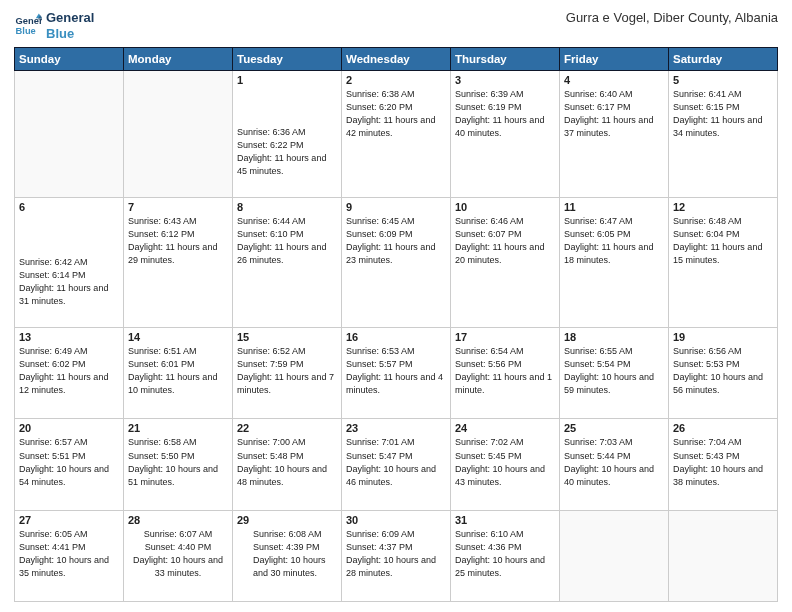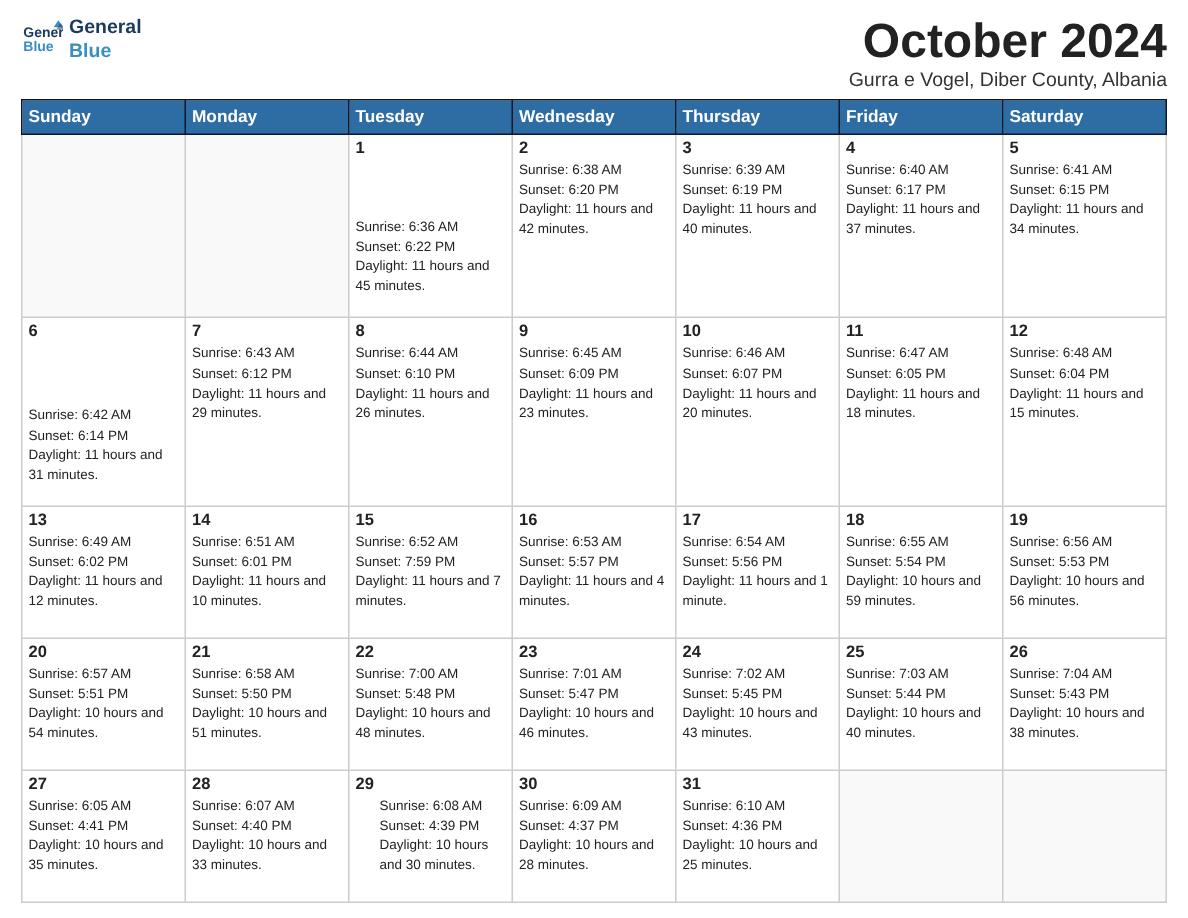--- a/index.html
+++ b/index.html
@@ -99,21 +99,20 @@
         <text x="2" y="28" font-size="12" font-weight="bold" fill="#3a8fc0">Blue</text>
         <polygon points="28,8 36,8 32,2" fill="#3a8fc0"></polygon>
         <polygon points="30,10 38,10 34,4" fill="#1a3a5c" opacity="0.5"></polygon>
       </svg>
       <div>
         <div style="font-size:13px;font-weight:bold;color:#1a3a5c;line-height:1.2;">General</div>
         <div style="font-size:13px;font-weight:bold;color:#3a8fc0;line-height:1.2;">Blue</div>
       </div>
     </div>
     <div class="title-block">
-      <div class="month-title">October 2024</div>
       <div class="location">Gurra e Vogel, Diber County, Albania</div>
     </div>
   </div>
 
   <table class="calendar">
     <thead>
       <tr>
       <th>Sunday</th>
           <th>Monday</th>
           <th>Tuesday</th>
@@ -292,21 +291,21 @@
         </tr>
         <tr>
           <td>
             <span class="day-num">27</span>
             <div class="day-info" style="white-space: pre-line;">Sunrise: 6:05 AM
 Sunset: 4:41 PM
 Daylight: 10 hours and 35 minutes.</div>
           </td>
           <td>
             <span class="day-num">28</span>
-            <div class="day-info" style="white-space: pre-line;">Sunrise: 6:07 AM
+            <div class="day-info" style="white-space: pre-line; text-align: center;">Sunrise: 6:07 AM
 Sunset: 4:40 PM
 Daylight: 10 hours and 33 minutes.</div>
           </td>
           <td>
             <span class="day-num">29</span>
             <div class="day-info" style="white-space: pre-line; margin-left: 16px;">Sunrise: 6:08 AM
 Sunset: 4:39 PM
 Daylight: 10 hours and 30 minutes.</div>
           </td>
           <td>

